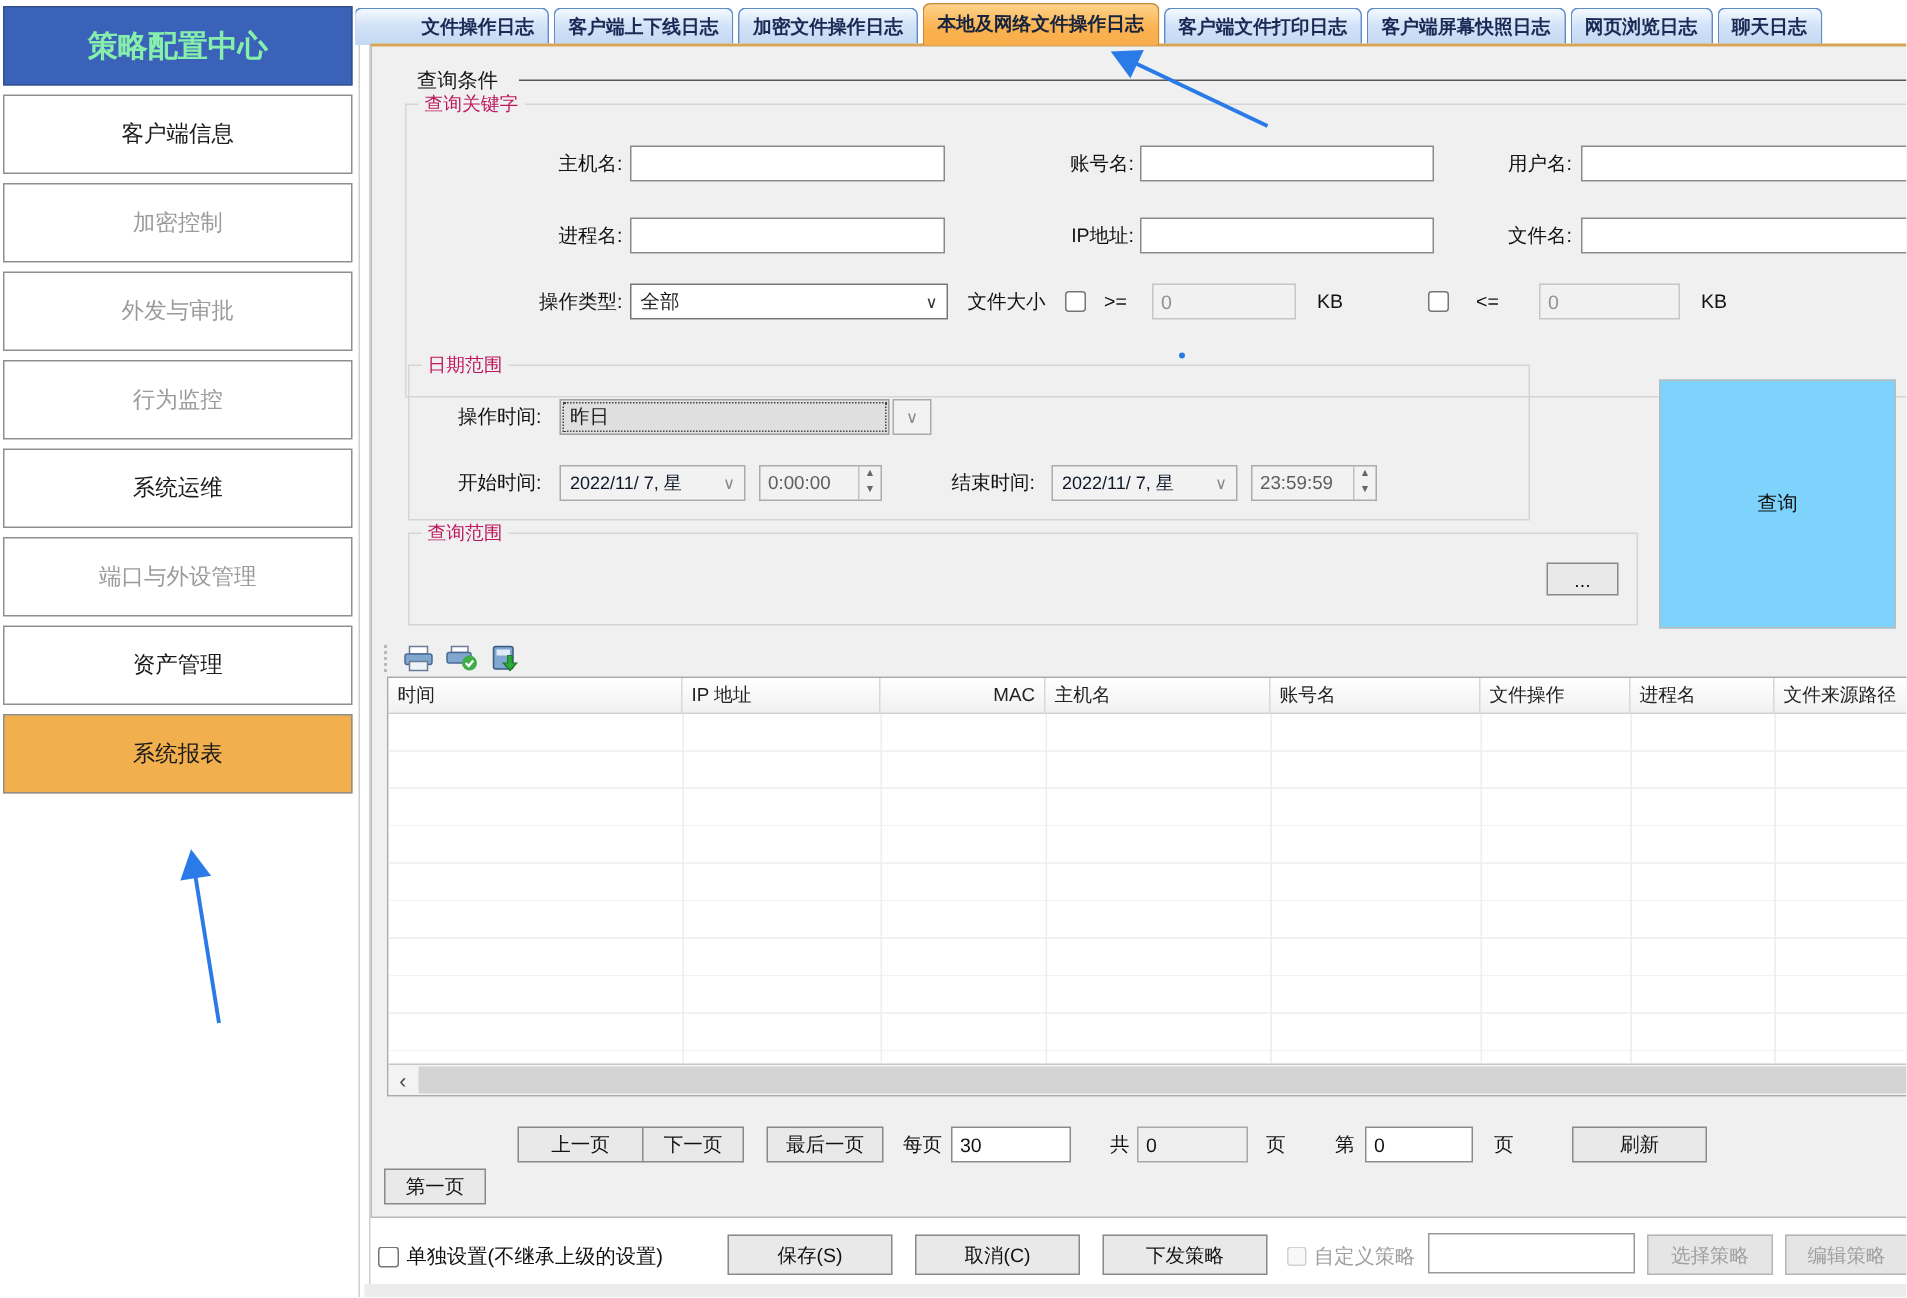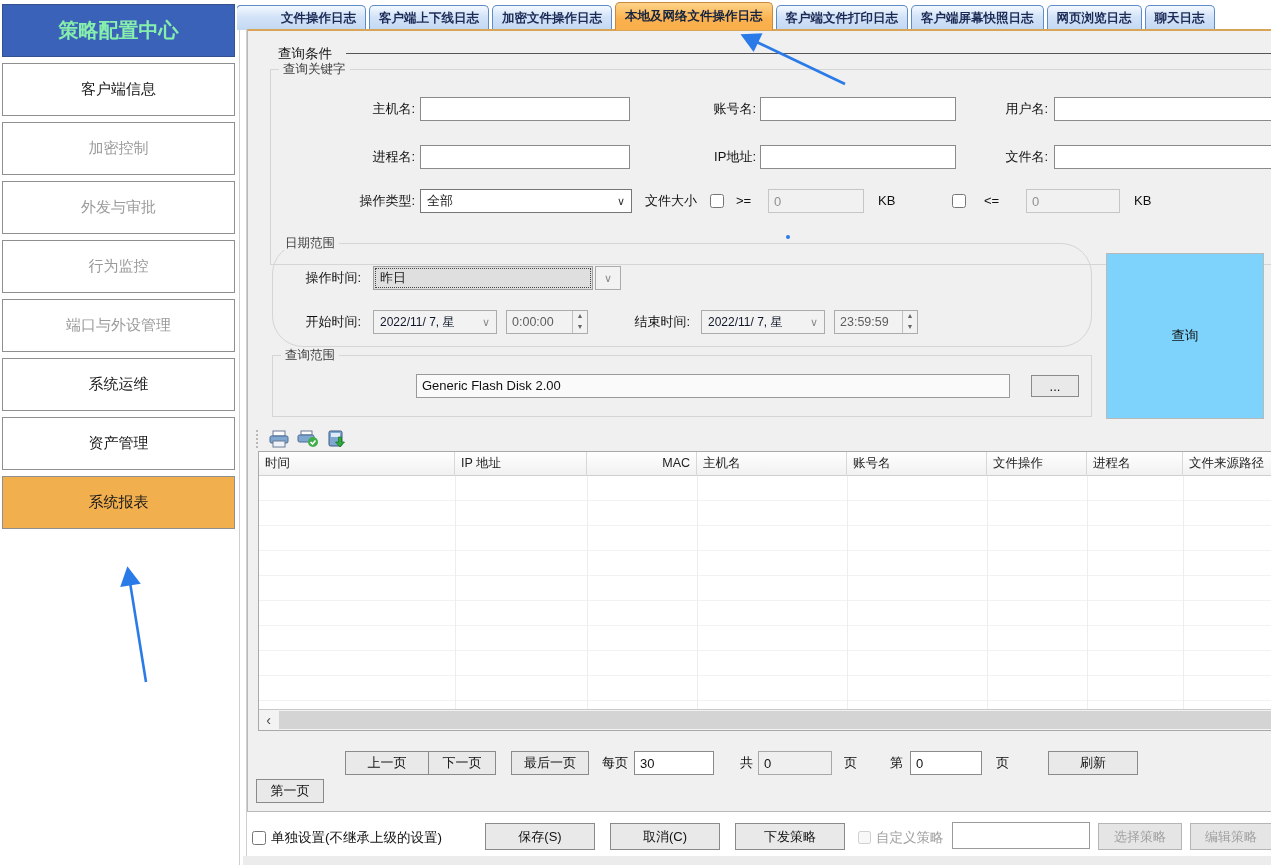--- a/index.html
+++ b/index.html
@@ -23,21 +23,21 @@
   .tab.active { height:28px; background:linear-gradient(#fdd389,#fab14f 60%,#f9ae4a); border-color:#c9883d; color:#16243f; z-index:3; }
 
   
   .splitter { position:absolute; left:239px; top:30px; bottom:0; width:8px; border-left:1px solid #cfcfcf; border-right:1px solid #cfcfcf; background:#fff; }
   .panel { position:absolute; left:247px; top:29px; width:1034px; height:783px; background:#f0f0f0; border:1px solid #b9b9b9; border-top:2px solid #d8a558; overflow:hidden; }
 
   .section-title { position:absolute; left:30px; top:14px; font-size:13.5px; color:#111; }
   .section-rule { position:absolute; left:98px; right:8px; top:22px; height:1px; background:#555; }
 
   .groupbox { position:absolute; border:1px solid #d5d5d5; }
-  .grouplabel { position:absolute; top:-8px; left:8px; background:#f0f0f0; padding:0 4px; font-size:12.5px; color:#404040; line-height:14px; }
+  .grouplabel { position:absolute; top:-8px; left:8px; background:#f0f0f0; padding:0 4px; font-size:12.5px; color:#be185d; line-height:14px; }
 
   .lbl { position:absolute; height:24px; line-height:24px; text-align:right; font-size:13px; color:#111; white-space:nowrap; }
   .txt { position:absolute; height:24px; line-height:24px; font-size:13px; color:#111; white-space:nowrap; }
   .inp { position:absolute; height:24px; border:1px solid #8a8a8a; background:#fff; font-family:inherit; font-size:13px; padding:0 5px; color:#111; }
   .inp.dim { background:#f1f1f1; border-color:#c6c6c6; color:#909090; }
   .chk { position:absolute; width:14px; height:14px; accent-color:#444; }
 
   .combo { position:absolute; height:24px; border:1px solid #767676; background:#fff; display:flex; align-items:center; cursor:pointer; }
   .combo .ctext { flex:1; padding:0 6px; font-size:13px; overflow:hidden; white-space:nowrap; }
   .combo .caret { width:20px; text-align:center; color:#333; font-size:11px; }
@@ -93,22 +93,22 @@
 <body>
 
 <div class="screen">
 
   <div class="sidebar">
     <div class="side-item primary">策略配置中心</div>
     <div class="side-item">客户端信息</div>
     <div class="side-item disabled">加密控制</div>
     <div class="side-item disabled">外发与审批</div>
     <div class="side-item disabled">行为监控</div>
+    <div class="side-item">系统运维</div>
     <div class="side-item disabled">端口与外设管理</div>
-    <div class="side-item">系统运维</div>
     <div class="side-item">资产管理</div>
     <div class="side-item selected">系统报表</div>
   </div>
 
   <div class="tabs">
     <div class="tab stub"></div>
     <div class="tab first">文件操作日志</div>
     <div class="tab">客户端上下线日志</div>
     <div class="tab">加密文件操作日志</div>
     <div class="tab active">本地及网络文件操作日志</div>
@@ -150,21 +150,21 @@
     <div class="txt" style="left:397px; top:158px;">文件大小</div>
     <input type="checkbox" class="chk" style="left: 462px; top: 163px;">
     <div class="txt" style="left:488px; top:158px;">&gt;=</div>
     <input class="inp dim" style="left: 520px; top: 158px; width: 96px;" value="0">
     <div class="txt" style="left:630px; top:158px;">KB</div>
     <input type="checkbox" class="chk" style="left: 704px; top: 163px;">
     <div class="txt" style="left:736px; top:158px;">&lt;=</div>
     <input class="inp dim" style="left: 778px; top: 158px; width: 94px;" value="0">
     <div class="txt" style="left:886px; top:158px;">KB</div>
 
-    <div class="groupbox" style="left:24px; top:212px; width:820px; height:104px;border-radius:31px;">
+    <div class="groupbox" style="left:24px; top:212px; width:748px; height:104px;">
       <div class="grouplabel">日期范围</div>
       <div class="lbl" style="left:16px; top:22px; width:72px;">操作时间:</div>
       <div class="combo focused" style="left:100px; top:22px; width:220px;">
         <div class="ctext">昨日</div>
       </div>
       <div class="combo dim" style="left:322px; top:22px; width:26px;">
         <div class="caret" style="width:100%;">∨</div>
       </div>
 
       <div class="lbl" style="left:16px; top:66px; width:72px;">开始时间:</div>
@@ -188,21 +188,20 @@
         <div class="stext">23:59:59</div>
         <div class="spin">
             <span>▲</span>
             <span>▼</span>
           </div>
       </div>
     </div>
 
     <div class="groupbox" style="left:24px; top:324px; width:820px; height:62px;padding-left:29px;">
       <div class="grouplabel">查询范围</div>
-      <div class="inp" style="left:143px; top:18px; width:594px; background:#fafafa; border-color:#9a9a9a; line-height:22px;">Generic Flash Disk    2.00</div>
       <div class="btn" style="left:758px; top:19px; width:48px; height:22px;">...</div>
     </div>
 
     <div class="btn big" style="left:858px; top:222px; width:158px; height:166px;">查询</div>
 
     <div class="toolbar">
       <div class="grip"></div>
       <svg class="tbicon" viewBox="0 0 22 18">
         <rect x="5" y="1" width="12" height="5" fill="#fff" stroke="#6b7b94"></rect>
         <rect x="2" y="6" width="18" height="7" rx="1.5" fill="#7fa7cf" stroke="#4a6a94"></rect>

